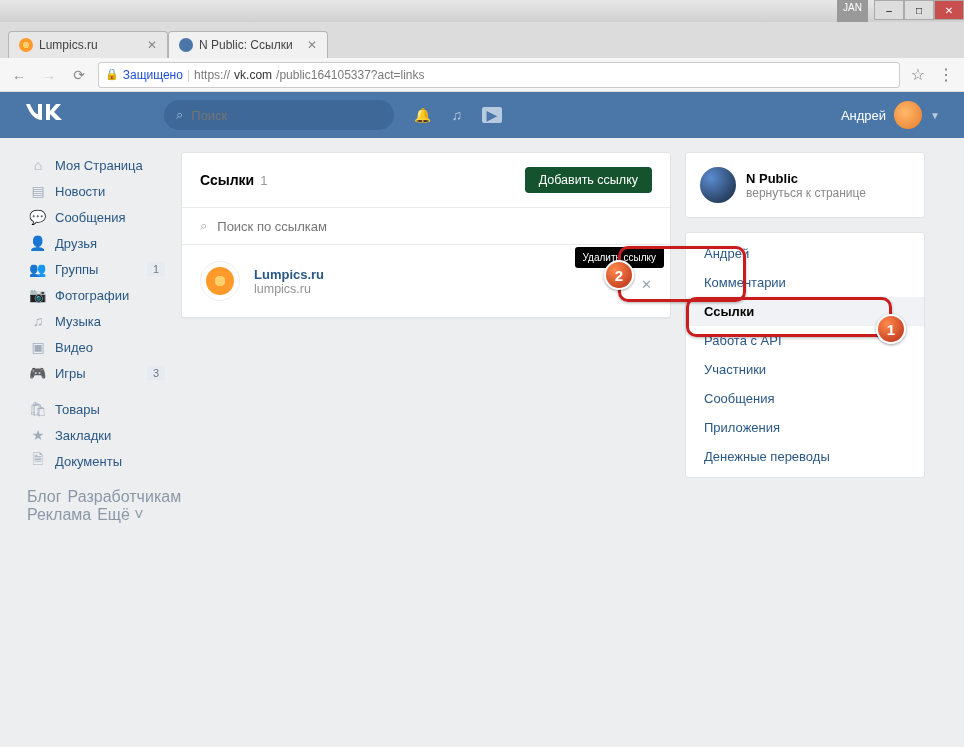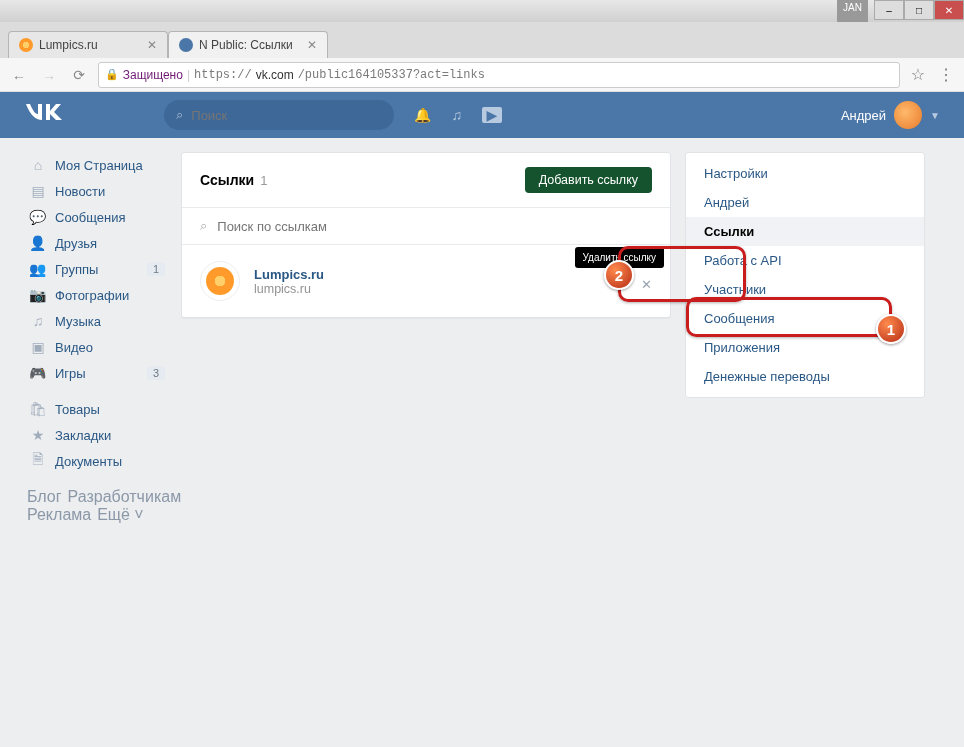--- a/index.html
+++ b/index.html
@@ -16,22 +16,22 @@
 .tab { background: #f1f1f1; border: 1px solid #b5b5b5; border-bottom: none; border-radius: 4px 4px 0 0; padding: 6px 10px; display: flex; align-items: center; gap: 6px; font-size: 12px; color: #444; min-width: 160px; position: relative; }
 .tab.inactive { background: #e7e7e7; }
 .tab .favicon { width: 14px; height: 14px; border-radius: 50%; }
 .tab .tabclose { margin-left: auto; font-size: 12px; color: #888; }
 
 
 .addrbar { height: 34px; background: #f6f6f6; border-bottom: 1px solid #ddd; display: flex; align-items: center; gap: 8px; padding: 0 8px; }
 .navarrow { width: 22px; text-align: center; color: #888; font-size: 14px; }
 .url { flex: 1; height: 26px; border: 1px solid #ccc; border-radius: 3px; background: #fff; display: flex; align-items: center; font-size: 12px; padding: 0 6px; gap: 4px; color: #333; }
 .url .lock { color: #1a9c4b; font-size: 11px; }
-.url .secure { color: #701a75; }
-.url .path { color: #7a7a7a; font-family: Liberation Mono, monospace; }
+.url .secure { color: #1d4ed8; }
+.url .path { color: #7a7a7a; }
 .starbtn, .menubtn { width: 20px; color: #777; text-align: center; }
 
 
 .vkheader { height: 46px; background: #4a76a8; display: flex; align-items: center; padding: 0 24px; color: #fff; }
 .vklogo { font-weight: bold; font-size: 22px; width: 140px; }
 .vksearch { width: 230px; height: 30px; background: #3e6898; border-radius: 15px; display: flex; align-items: center; padding: 0 12px; color: #a8bdd6; font-size: 13px; gap: 8px; }
 .hdricons { display: flex; gap: 20px; margin-left: 20px; color: #b8cae0; font-size: 14px; }
 .hdrplay { width: 20px; height: 16px; background: #b8cae0; border-radius: 2px; display: flex; align-items: center; justify-content: center; color: #4a76a8; }
 .hdruser { margin-left: auto; display: flex; align-items: center; gap: 8px; font-size: 13px; }
 .avatar { width: 28px; height: 28px; border-radius: 50%; background: radial-gradient(circle at 40% 40%, #ffb96b, #e87a2b); }
@@ -220,23 +220,32 @@
         <div class="linkinfo">
           <div class="t">Lumpics.ru</div>
           <div class="s">lumpics.ru</div>
         </div>
         <div class="tooltip">Удалить ссылку</div>
         <span class="delx">✕</span>
       </div>
     </div>
 
     <div class="right">
+      <div class="rcard">
+        <div class="grpinfo">
+          <div class="grpava"></div>
+          <div>
+            <div class="gt">N Public</div>
+            <div class="gs">вернуться к странице</div>
+          </div>
+        </div>
+      </div>
       <div class="rcard rmenu" style="position:relative;">
-        <div class="mi">Настройки</div>
         <div class="mi">Андрей</div>
+        <div class="mi">Комментарии</div>
         <div class="mi active">Ссылки</div>
         <div class="mi">Работа с API</div>
         <div class="mi">Участники</div>
         <div class="mi">Сообщения</div>
         <div class="mi">Приложения</div>
         <div class="mi">Денежные переводы</div>
       </div>
     </div>
 
   </div>

